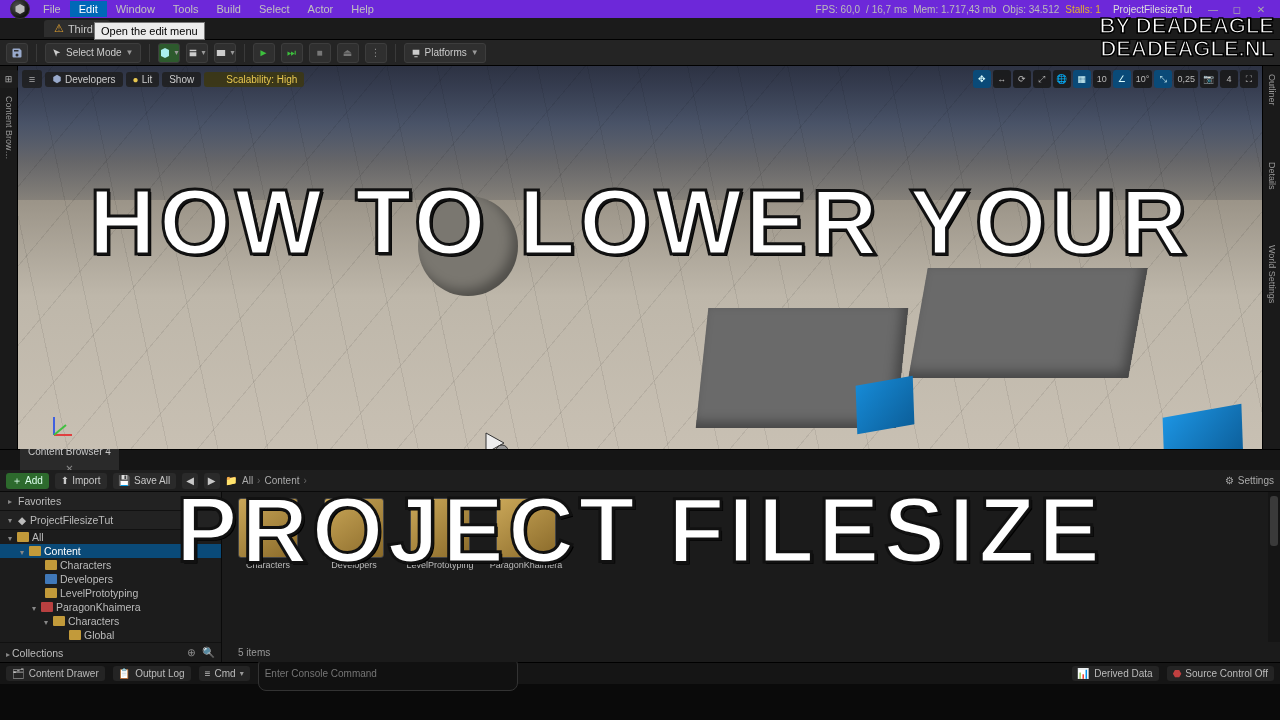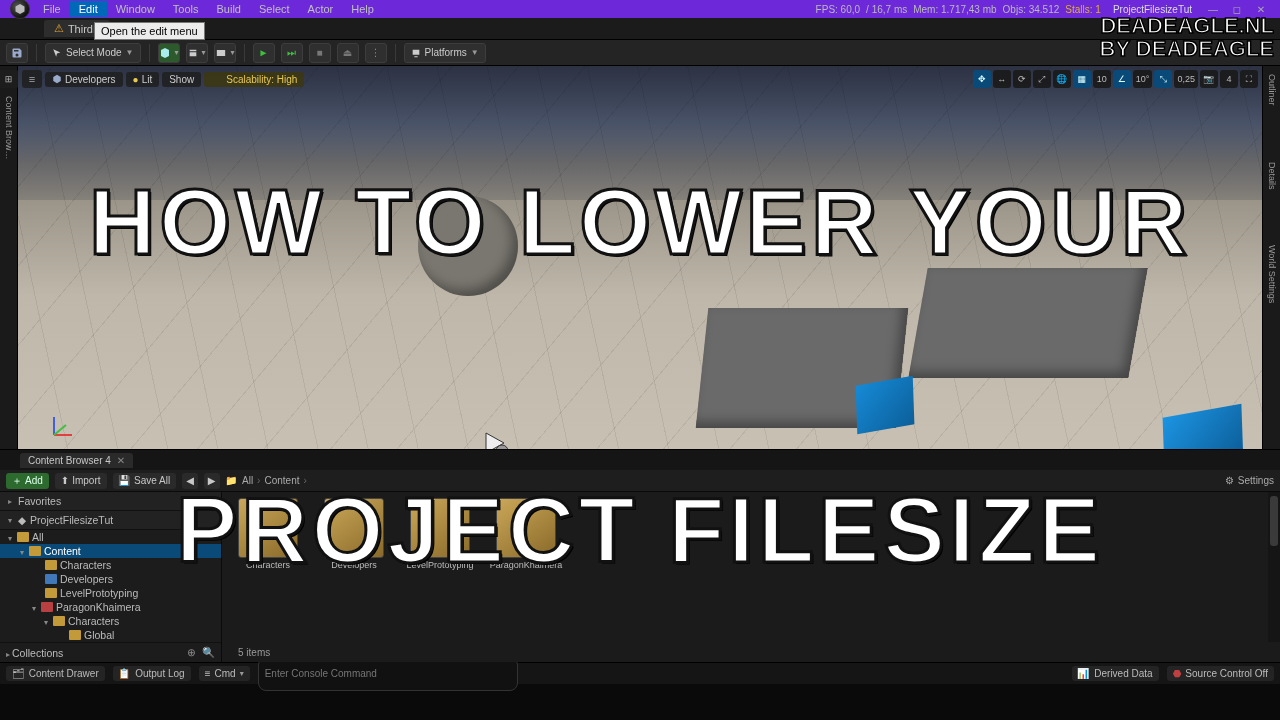--- a/index.html
+++ b/index.html
@@ -71,21 +71,21 @@
 
 
 .overlay-text { position: absolute; left: 50%; transform: translateX(-50%); font-family: "Arial Black", Impact, sans-serif; font-weight: 900; color: #fff; -webkit-text-stroke: 3px #111; text-stroke: 3px #111; letter-spacing: 4px; text-align: center; white-space: nowrap; text-shadow: 2px 2px 0 #000; }
 .ot1 { top: 170px; font-size: 92px; }
 .ot2 { top: 478px; font-size: 92px; z-index: 50; }
 .watermark { position: absolute; right: 6px; top: 14px; text-align: right; font-family: "Arial Black", Impact, sans-serif; font-weight: 900; color: #fff; -webkit-text-stroke: 1.5px #000; font-size: 22px; line-height: 1.05; z-index: 60; }
 
 
 .cb-panel { background: #1b1b1b; border-top: 1px solid #000; height: 213px; display:flex; flex-direction:column; }
 .cb-tabrow { height: 20px; background: #151515; display: flex; align-items: center; padding-left: 20px; }
-.cb-tab { background: #2a2a2a; padding: 2px 8px; font-size: 10px; display:flex; align-items:center; gap:6px; border-radius:3px 3px 0 0;}
+.cb-tab { background: #2a2a2a; padding: 2px 8px; font-size: 10px; display:flex; align-items:center; gap:6px; border-radius:3px 3px 0 0;flex-direction:column;}
 .cb-tab .x { color:#888; font-size:10px; }
 
 .cb-toolbar { height: 22px; background: #1e1e1e; display: flex; align-items: center; padding: 0 6px; gap: 6px; font-size: 10px; border-bottom:1px solid #0a0a0a;}
 .cb-btn { height: 16px; padding: 0 6px; border-radius: 3px; display: flex; align-items: center; gap: 3px; background:#2a2a2a; }
 .cb-btn.add { background: #2d6a2d; color: #dfe; }
 .cb-crumb { display:flex; align-items:center; gap:4px; color:#aaa; }
 .cb-crumb .sep { color:#666; }
 .cb-settings { margin-left:auto; display:flex; align-items:center; gap:4px; color:#aaa;}
 
 .cb-body { flex:1; display:flex; min-height:0;}
@@ -276,22 +276,22 @@
     <div style="flex:0 0 40px"></div>
     <div class="rail-tab">Details</div>
     <div style="flex:0 0 40px"></div>
     <div class="rail-tab">World Settings</div>
   </div>
 </div>
 
 <div class="overlay-text ot1">HOW TO LOWER YOUR</div>
 
 <div class="watermark">
+  <div>BY DEADEAGLE</div>
   <div>DEADEAGLE.NL</div>
-  <div>BY DEADEAGLE</div>
 </div>
 
 <div class="cb-panel">
   <div class="cb-tabrow">
     <div class="cb-tab">
       <span>Content Browser 4</span>
       <span class="x">✕</span>
     </div>
   </div>
 

